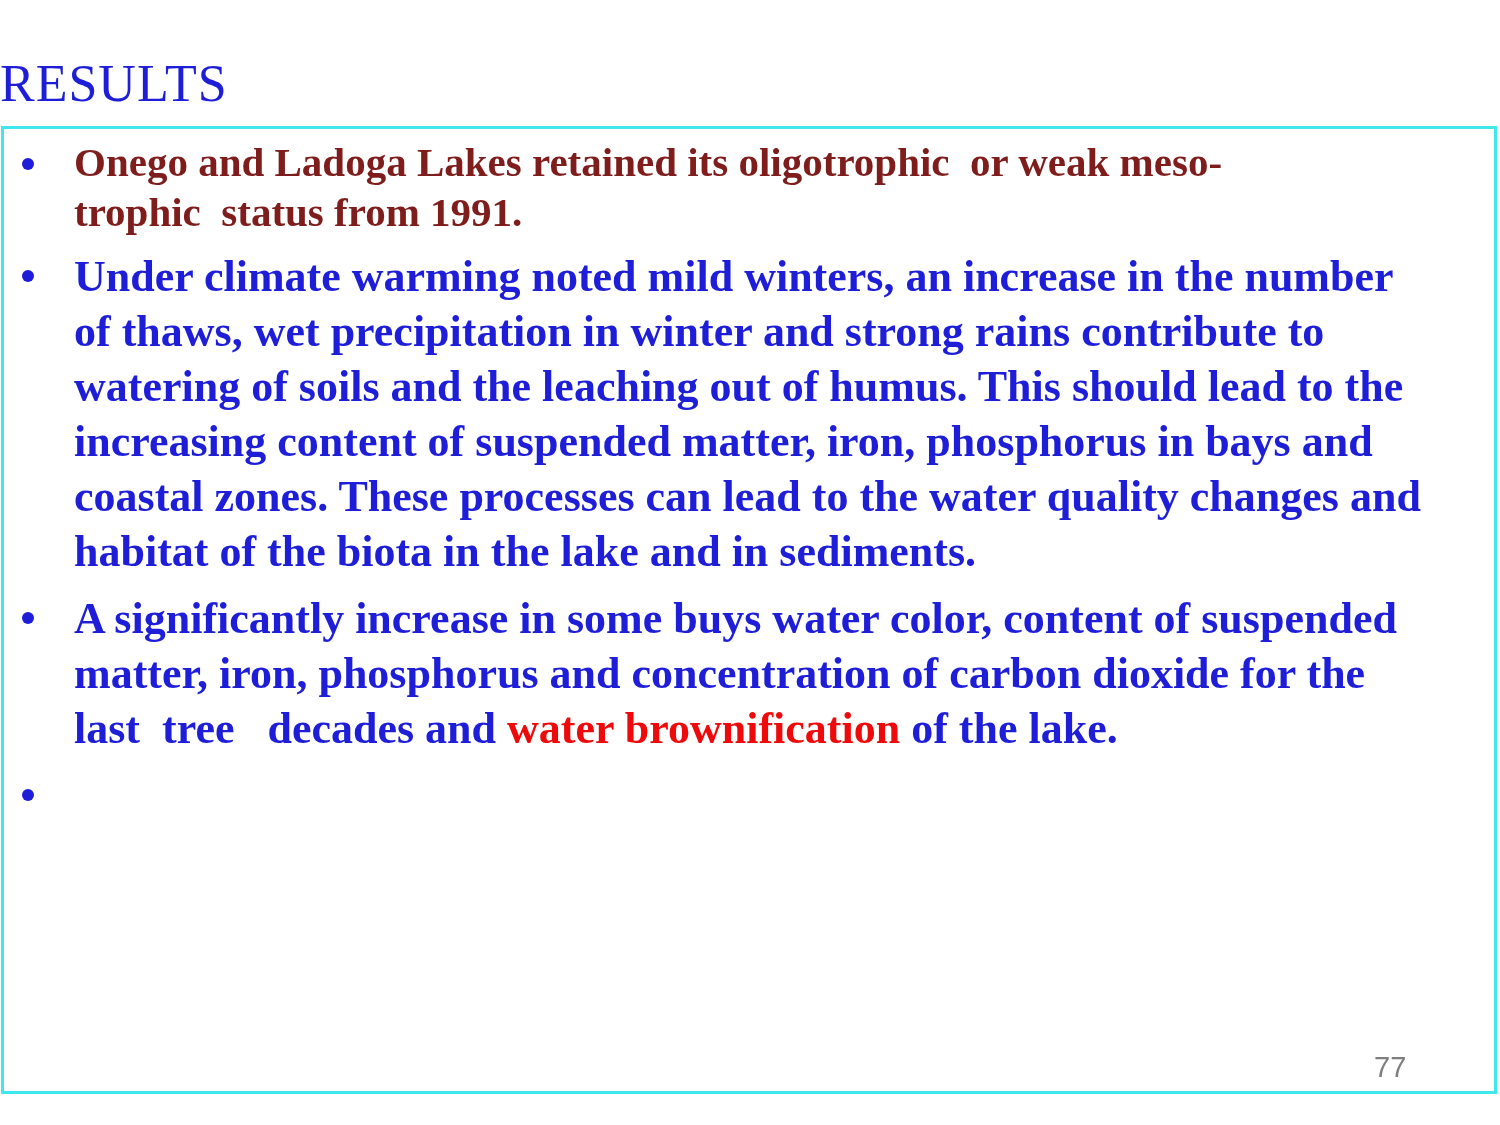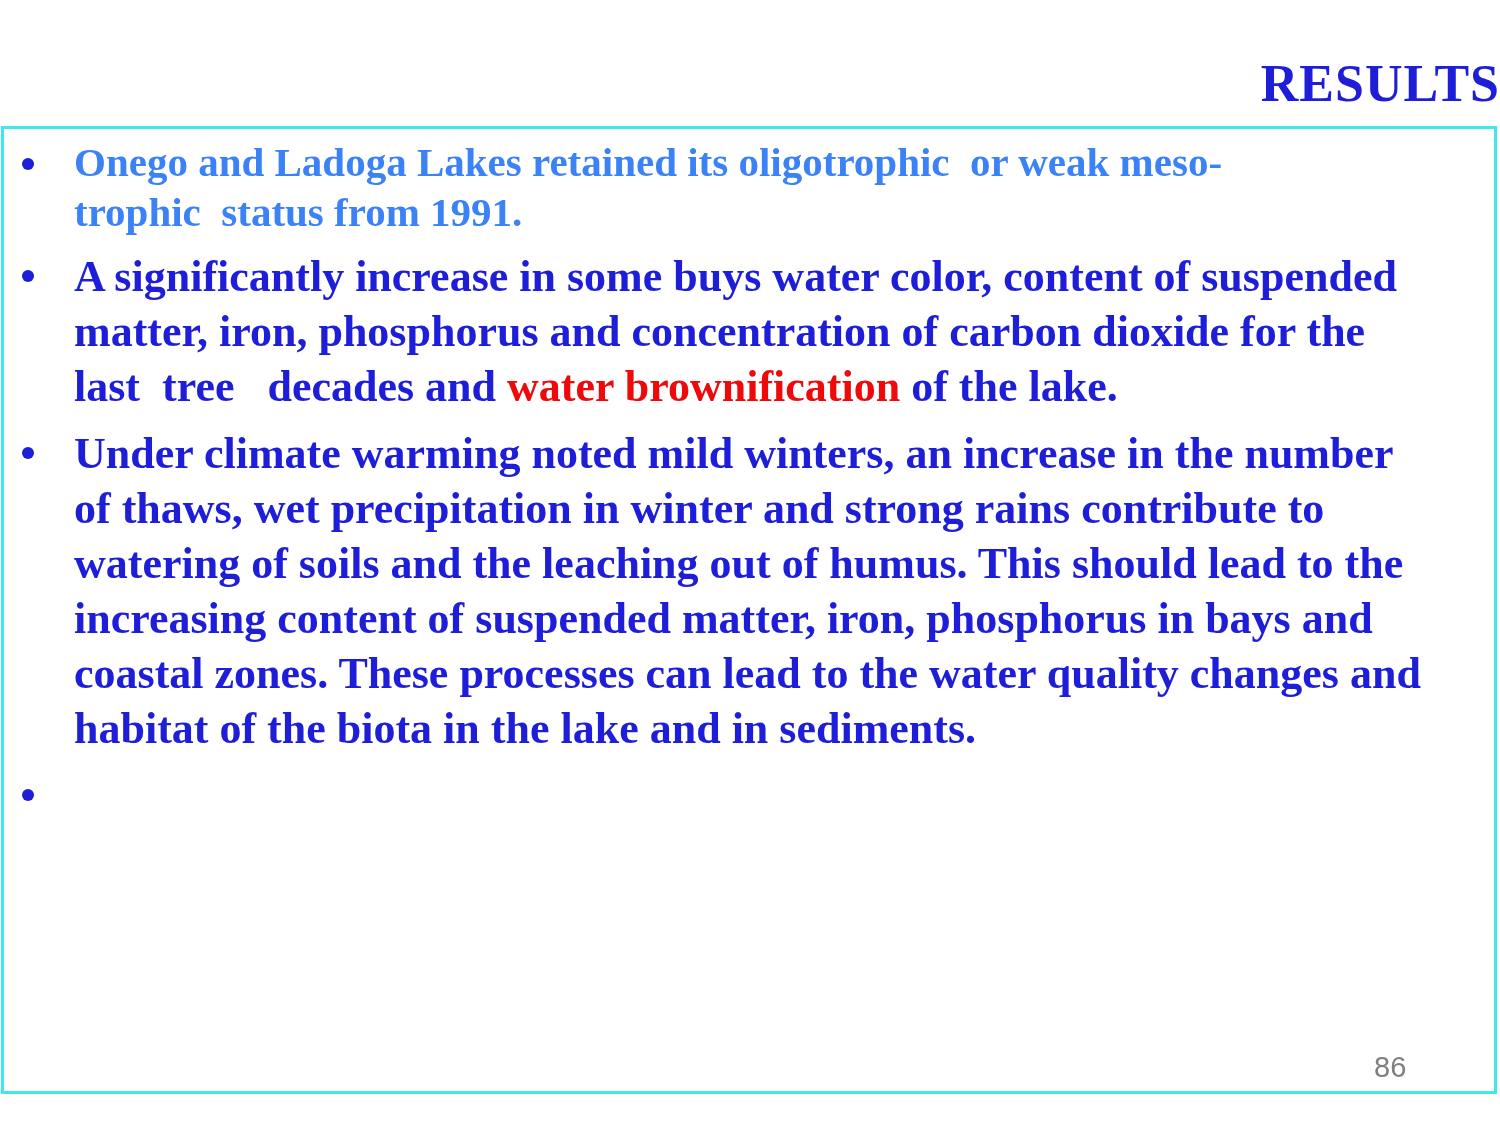--- a/index.html
+++ b/index.html
@@ -4,22 +4,22 @@
 <style>
   html, body { margin: 0; padding: 0; background: #ffffff; }
   body {
     width: 1500px; height: 1125px;
     position: relative; overflow: hidden;
     font-family: "Liberation Serif", "DejaVu Serif", serif;
   }
   .slide-title {
     position: absolute;
     top: 54px; left: 0; width: 1500px;
-    text-align: right;
-    font-size: 52px; font-weight: bold;
+    text-align: left;
+    font-size: 52px; font-weight: normal;
     letter-spacing: 1px;
   }
   .content-box {
     position: absolute;
     left: 1px; top: 126px;
     width: 1496px; height: 968px;
     border: 3px solid #3ee8ec;
     box-sizing: border-box;
     background: #ffffff;
   }
@@ -57,28 +57,28 @@
     font-weight: normal;
   }
 </style>
 </head>
 <body>
 
 <div class="slide-title" style="color: rgb(30, 30, 216);">RESULTS</div>
 
 <div class="content-box" style="border-color: rgb(62, 232, 236);">
   <div class="bullet-list" id="bullet-list">
-      <div class="bullet-item small"><span class="bullet-dot" style="background: rgb(30, 30, 216);"></span><span style="color: #3b82f6;">Onego and Ladoga Lakes retained its oligotrophic  or weak meso-
+      <div class="bullet-item small"><span class="bullet-dot" style="background: rgb(30, 30, 216);"></span><span style="color: #7f1d1d;">Onego and Ladoga Lakes retained its oligotrophic  or weak meso-
 trophic  status from 1991.</span></div>
-      <div class="bullet-item"><span class="bullet-dot" style="background: rgb(30, 30, 216);"></span><span style="color: rgb(30, 30, 216);">A significantly increase in some buys water color, content of suspended
-matter, iron, phosphorus and concentration of carbon dioxide for the
-last  tree   decades and </span><span style="color: rgb(238, 10, 10);">water brownification</span><span style="color: rgb(30, 30, 216);"> of the lake.</span></div>
       <div class="bullet-item"><span class="bullet-dot" style="background: rgb(30, 30, 216);"></span><span style="color: rgb(30, 30, 216);">Under climate warming noted mild winters, an increase in the number
 of thaws, wet precipitation in winter and strong rains contribute to
 watering of soils and the leaching out of humus. This should lead to the
 increasing content of suspended matter, iron, phosphorus in bays and
 coastal zones. These processes can lead to the water quality changes and
 habitat of the biota in the lake and in sediments.</span></div>
+      <div class="bullet-item"><span class="bullet-dot" style="background: rgb(30, 30, 216);"></span><span style="color: rgb(30, 30, 216);">A significantly increase in some buys water color, content of suspended
+matter, iron, phosphorus and concentration of carbon dioxide for the
+last  tree   decades and </span><span style="color: rgb(238, 10, 10);">water brownification</span><span style="color: rgb(30, 30, 216);"> of the lake.</span></div>
       <div class="bullet-item"><span class="bullet-dot" style="background: rgb(30, 30, 216);"></span></div>
     </div>
 </div>
 
-<div class="page-number" style="color: rgb(127, 127, 127);">86</div>
+<div class="page-number" style="color: rgb(127, 127, 127);">77</div>
 
 </body></html>

